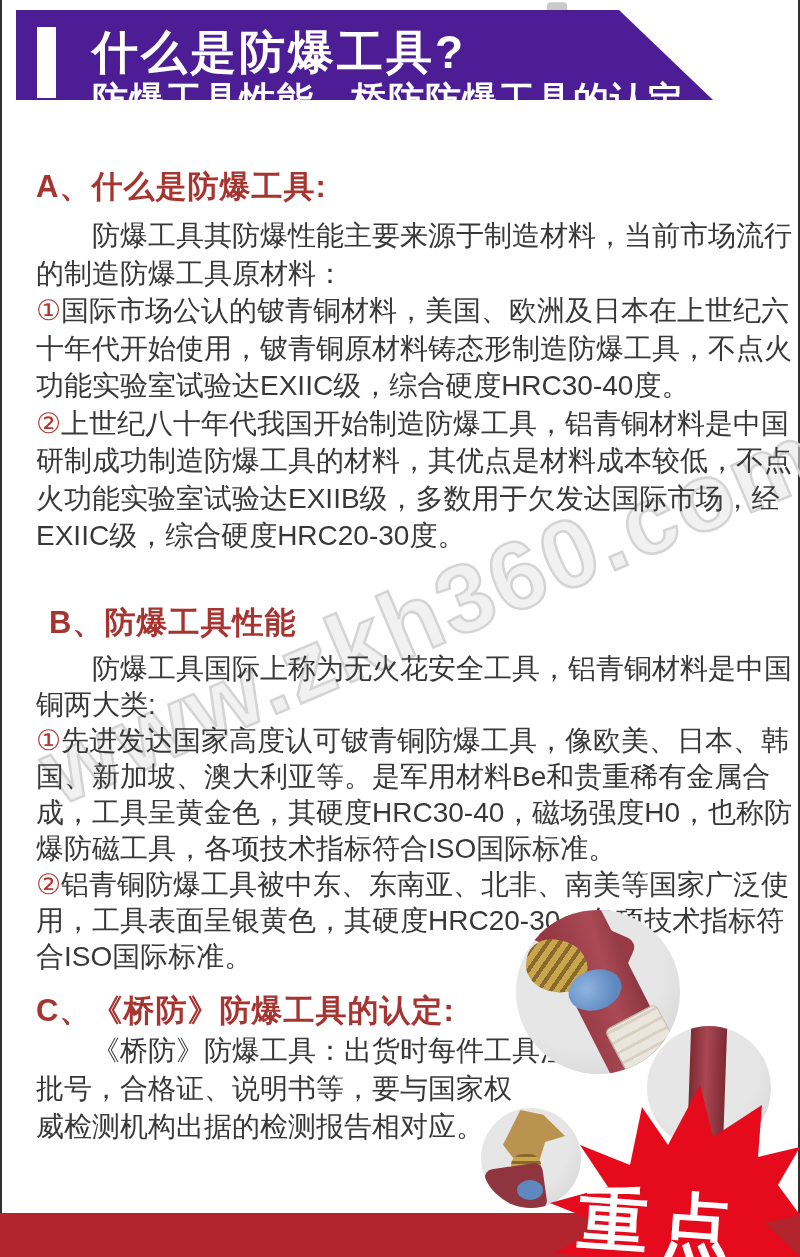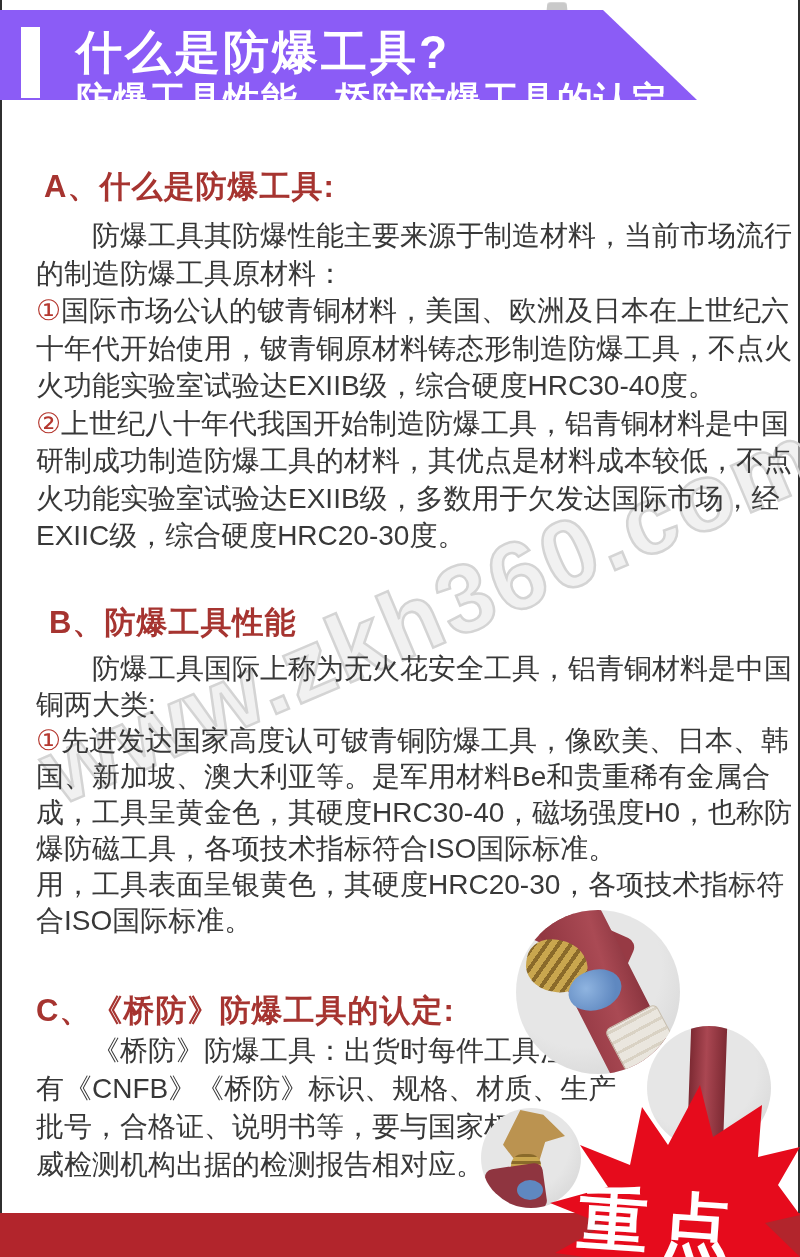--- a/index.html
+++ b/index.html
@@ -4,38 +4,38 @@
 <style>
   html,body{margin:0;padding:0;background:#ffffff;}
   .page{position:relative;width:800px;height:1257px;background:#ffffff;overflow:hidden;
         font-family:"Liberation Sans","DejaVu Sans",sans-serif;color:#383838;}
   
   .edge-left{position:absolute;left:0;top:0;width:2px;height:1257px;background:#2f2f2f;z-index:0;}
   .edge-right{position:absolute;right:0;top:0;width:2px;height:1257px;background:#2f2f2f;z-index:0;}
   .top-notch{position:absolute;left:547px;top:2px;width:20px;height:9px;background:#c9c9c9;
              border-radius:3px 3px 0 0;transform:perspective(20px) rotateX(12deg);z-index:1;}
   
-  .banner{position:absolute;left:0;top:10px;width:710px;height:90px;background:#8b5cf6;
+  .banner{position:absolute;left:16px;top:10px;width:710px;height:90px;background:#4c1d95;
           clip-path:polygon(0 0,603px 0,697px 100%,0 100%);z-index:2;}
   .banner-bar{position:absolute;left:21px;top:17px;width:19px;height:71px;background:#ffffff;}
   .banner-title{position:absolute;left:76px;top:12px;font-size:46px;font-weight:bold;color:#ffffff;
                 letter-spacing:3px;white-space:nowrap;}
   .banner-subtitle{position:absolute;left:76px;top:66px;font-size:36px;font-weight:bold;color:#ffffff;
                    letter-spacing:1px;white-space:nowrap;}
   
   .watermark{position:absolute;left:10px;top:558px;width:840px;text-align:center;z-index:1;
              font-size:96px;font-weight:bold;letter-spacing:3px;color:rgba(230,230,230,0.55);
              -webkit-text-stroke:2.5px #d4d4d4;transform:rotate(-23deg);pointer-events:none;}
   
   .sec{position:absolute;left:36px;width:734px;z-index:3;}
   .sec-a{top:166px;}
   .sec-b{top:602px;}
   .sec-c{top:990px;}
   .shead{margin:0;font-size:31px;font-weight:bold;color:#a63430;white-space:nowrap;letter-spacing:1px;}
-  .sec-a .shead{margin-bottom:9px;margin-left:8px;}
+  .sec-a .shead{margin-bottom:9px;}
   .sec-b .shead{margin-bottom:7px;margin-left:13px;}
   .sec-c .shead{margin-bottom:0;}
   .sbody{font-size:28px;}
   .sec-a .sbody .tline{line-height:37.5px;}
   .sec-b .sbody .tline{line-height:36px;}
   .sec-c .sbody .tline{line-height:38px;}
   .tline{white-space:nowrap;}
   .ind{padding-left:56px;font-family:Liberation Serif, serif;}
   .cnum{color:#b5382f;}
   
@@ -88,47 +88,47 @@
 
   <div class="watermark">www.zkh360.com</div>
 
   <section class="sec sec-a">
     <h2 class="shead">A、什么是防爆工具:</h2>
     <div class="sbody">
         <div class="tline ind">防爆工具其防爆性能主要来源于制造材料，当前市场流行</div>
         <div class="tline">的制造防爆工具原材料：</div>
         <div class="tline"><span class="cnum">①</span>国际市场公认的铍青铜材料，美国、欧洲及日本在上世纪六</div>
         <div class="tline">十年代开始使用，铍青铜原材料铸态形制造防爆工具，不点火</div>
-        <div class="tline">火功能实验室试验达EXIIB级，综合硬度HRC30-40度。</div>
+        <div class="tline">功能实验室试验达EXIIC级，综合硬度HRC30-40度。</div>
         <div class="tline"><span class="cnum">②</span>上世纪八十年代我国开始制造防爆工具，铝青铜材料是中国</div>
         <div class="tline">研制成功制造防爆工具的材料，其优点是材料成本较低，不点</div>
         <div class="tline">火功能实验室试验达EXIIB级，多数用于欠发达国际市场，经</div>
         <div class="tline">EXIIC级，综合硬度HRC20-30度。</div>
       </div>
   </section>
 
   <section class="sec sec-b">
     <h2 class="shead">B、防爆工具性能</h2>
     <div class="sbody">
         <div class="tline ind">防爆工具国际上称为无火花安全工具，铝青铜材料是中国</div>
         <div class="tline">铜两大类:</div>
         <div class="tline"><span class="cnum">①</span>先进发达国家高度认可铍青铜防爆工具，像欧美、日本、韩</div>
         <div class="tline">国、新加坡、澳大利亚等。是军用材料Be和贵重稀有金属合</div>
         <div class="tline">成，工具呈黄金色，其硬度HRC30-40，磁场强度H0，也称防</div>
         <div class="tline">爆防磁工具，各项技术指标符合ISO国际标准。</div>
+        <div class="tline"><span class="cnum">②</span>铝青铜防爆工具被中东、东南亚、北非、南美等国家广泛使</div>
         <div class="tline">用，工具表面呈银黄色，其硬度HRC20-30，各项技术指标符</div>
         <div class="tline">合ISO国际标准。</div>
       </div>
   </section>
 
   <section class="sec sec-c">
     <h2 class="shead">C、《桥防》防爆工具的认定:</h2>
     <div class="sbody">
         <div class="tline ind">《桥防》防爆工具：出货时每件工具注</div>
-        <div class="tline">有《CNFB》《桥防》标识、规格、材质、生产</div>
         <div class="tline">批号，合格证、说明书等，要与国家权</div>
         <div class="tline">威检测机构出据的检测报告相对应。</div>
       </div>
   </section>
 
   <div class="photo photo1">
     <div class="p1-arm"></div>
     <div class="p1-neck"></div>
     <div class="p1-coil"></div>
     <div class="p1-sticker"></div>

